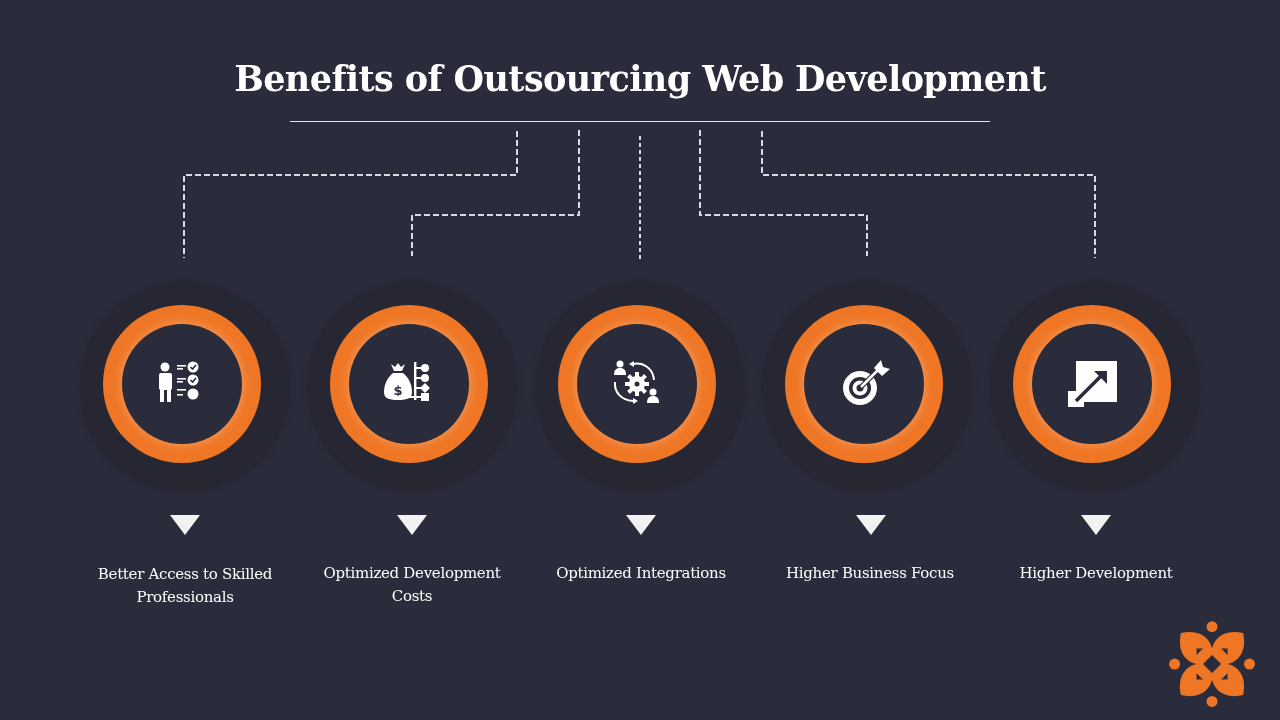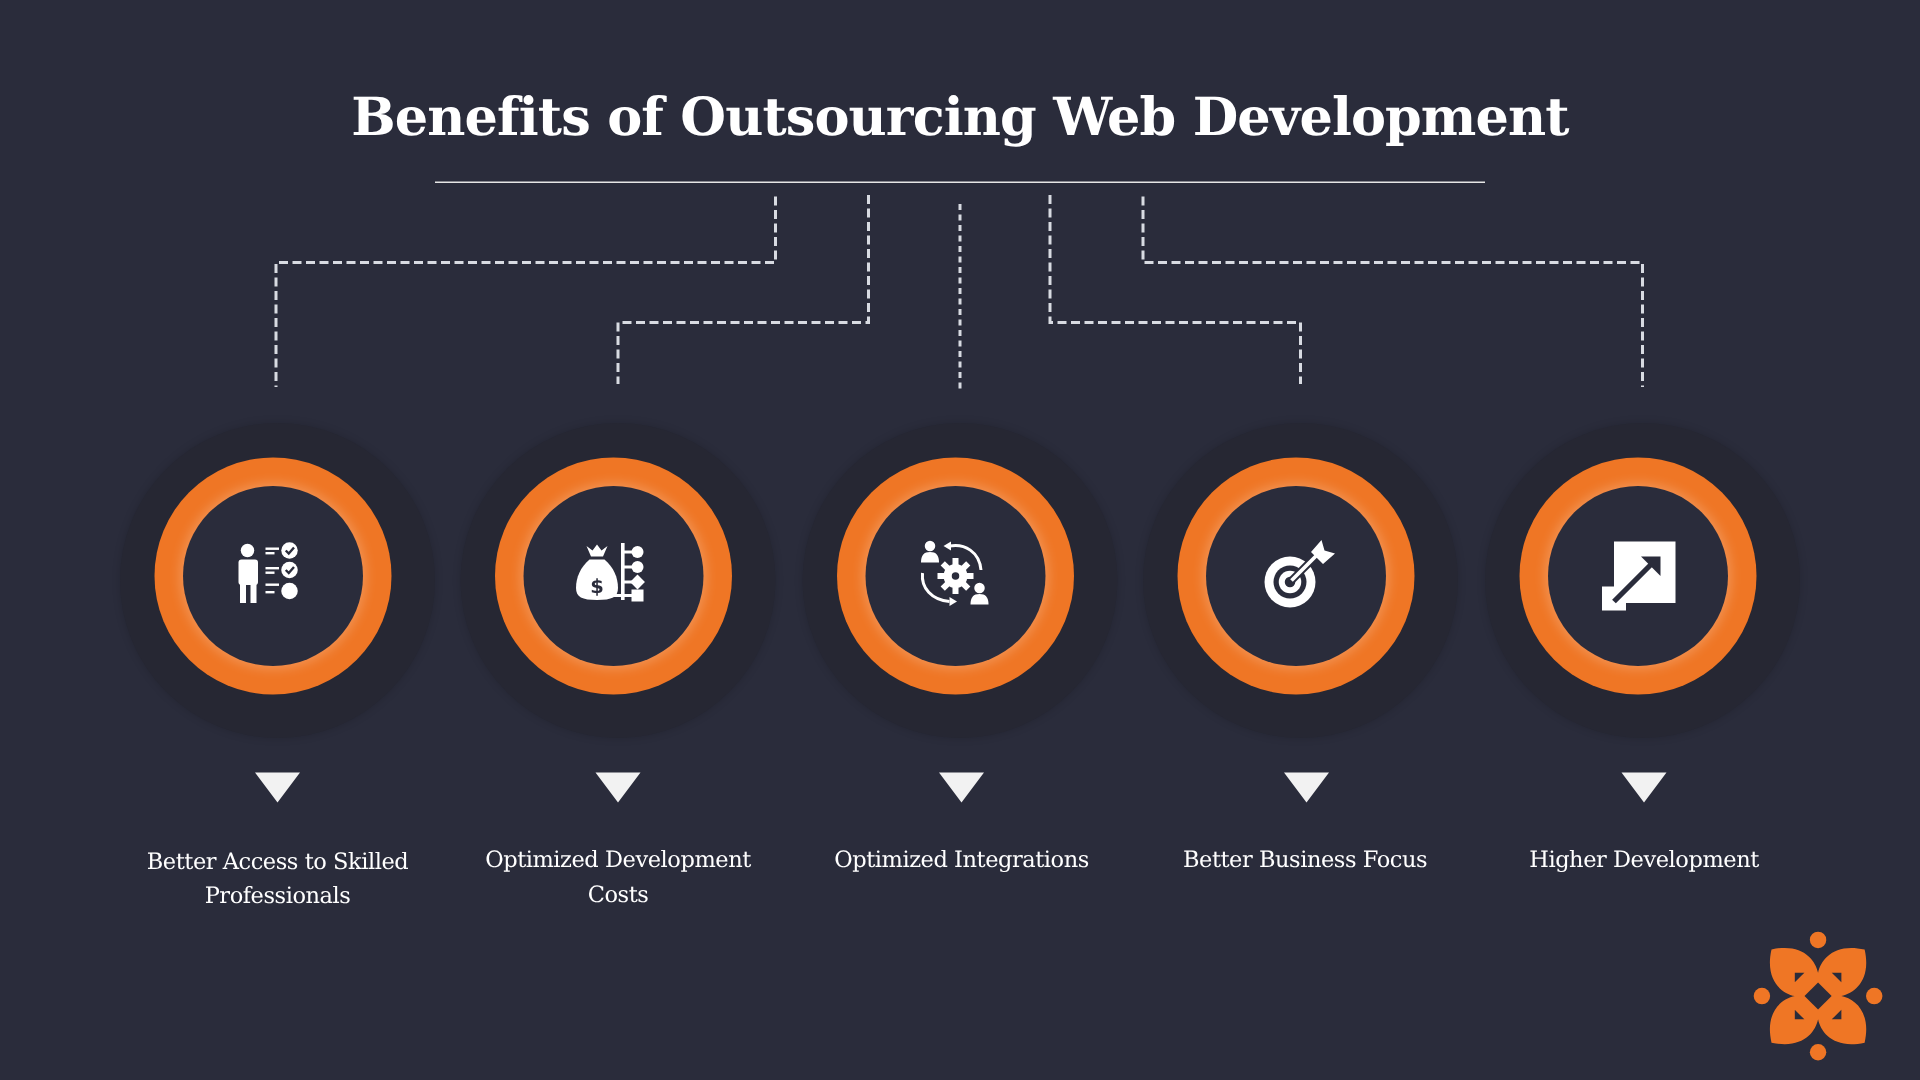--- a/index.html
+++ b/index.html
@@ -181,21 +181,21 @@
 
 <div class="arrow" style="left:170px; top:515px;"></div>
 <div class="arrow" style="left:397px; top:515px;"></div>
 <div class="arrow" style="left:626px; top:515px;"></div>
 <div class="arrow" style="left:856px; top:515px;"></div>
 <div class="arrow" style="left:1081px; top:515px;"></div>
 
 <div class="label" style="left:95px; top:563px;">Better Access to Skilled Professionals</div>
 <div class="label" style="left:322px; top:562px;">Optimized Development Costs</div>
 <div class="label" style="left:551px; top:562px;">Optimized Integrations</div>
-<div class="label" style="left:780px; top:562px;">Better Business Focus</div>
+<div class="label" style="left:780px; top:562px;">Higher Business Focus</div>
 <div class="label" style="left:1006px; top:562px;">Higher Development</div>
 
 <svg class="logo" viewBox="0 0 115 115">
   <g fill="#ef7625">
     <circle cx="57" cy="16" r="6"></circle>
     <circle cx="57" cy="98" r="6"></circle>
     <circle cx="16" cy="57" r="6"></circle>
     <circle cx="98" cy="57" r="6"></circle>
     <path d="M23 23 C45 18 55 30 57 40 C59 30 69 18 91 23 C96 45 84 55 74 57 C84 59 96 69 91 91 C69 96 59 84 57 74 C55 84 45 96 23 91 C18 69 30 59 40 57 C30 55 18 45 23 23 Z"></path>
   </g>

